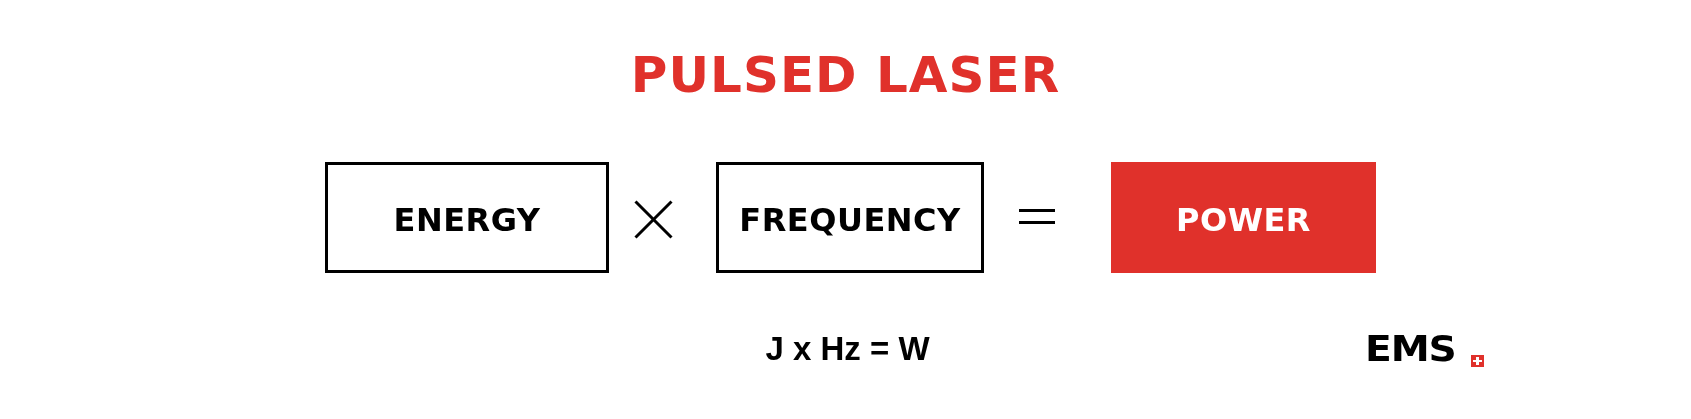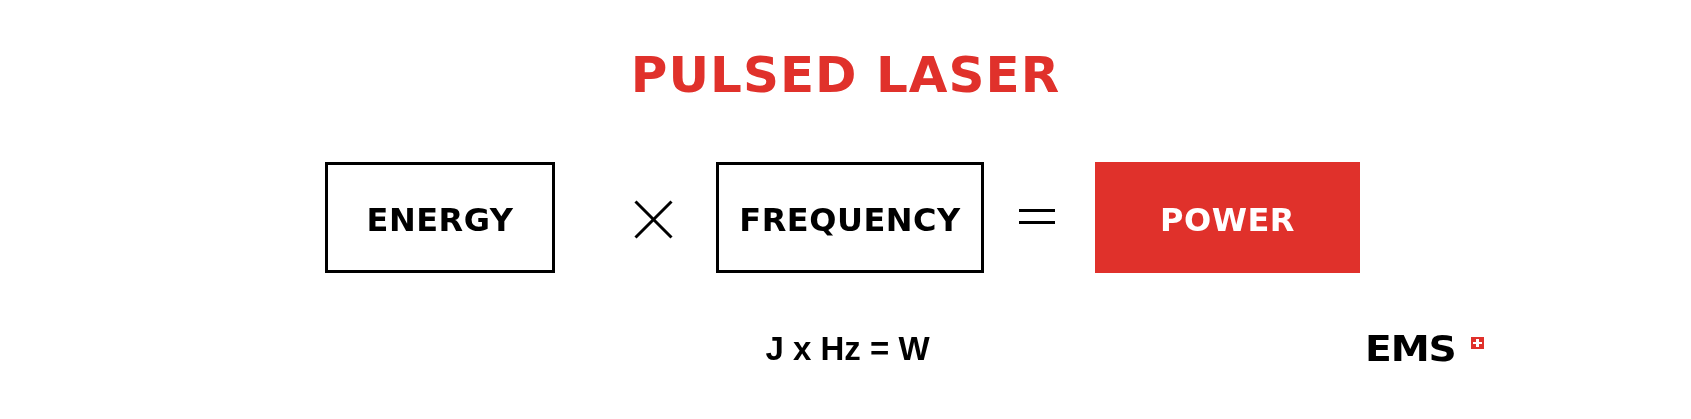--- a/index.html
+++ b/index.html
@@ -36,30 +36,31 @@
       display: flex;
       align-items: center;
       justify-content: center;
     }
     .box-outline {
       border: 3px solid #000000;
       background: #ffffff;
     }
     .box-filled {
       background: #e0312b;
+      margin-left: 16px;
     }
     .box-label {
       font-family: "DejaVu Sans", "Liberation Sans", sans-serif;
       font-weight: bold;
       font-size: 32px;
       letter-spacing: 0.5px;
       line-height: 1;
       padding-top: 4px;
     }
-    #box-energy { left: 325px; width: 230px; align-items: center; }
+    #box-energy { left: 325px; width: 284px; align-items: center; }
     #box-frequency { left: 716px; width: 268px; }
     #box-power { left: 1095px; width: 265px; }
     #box-energy .box-label, #box-frequency .box-label { color: #000000; }
     #box-power .box-label { color: #ffffff; }
 
     .operator {
       position: absolute;
     }
     .times {
       left: 634px;
@@ -95,21 +96,21 @@
       line-height: 38px;
       color: #000000;
       padding-left: 2px;
     }
     .logo {
       position: absolute;
       left: 1365px;
       top: 331px;
       height: 36px;
       display: flex;
-      align-items: flex-start;
+      align-items: flex-end;
     }
     .logo-text {
       font-family: "DejaVu Sans", "Liberation Sans", sans-serif;
       font-weight: bold;
       font-size: 35px;
       line-height: 36px;
       color: #000000;
       letter-spacing: -1px;
       transform: scaleX(1.12);
       transform-origin: left center;

